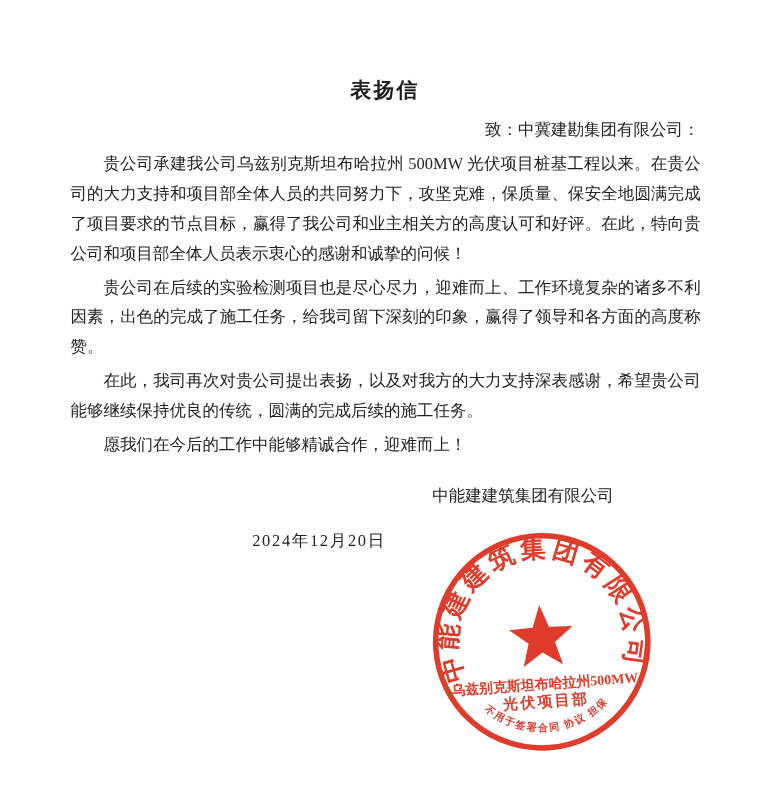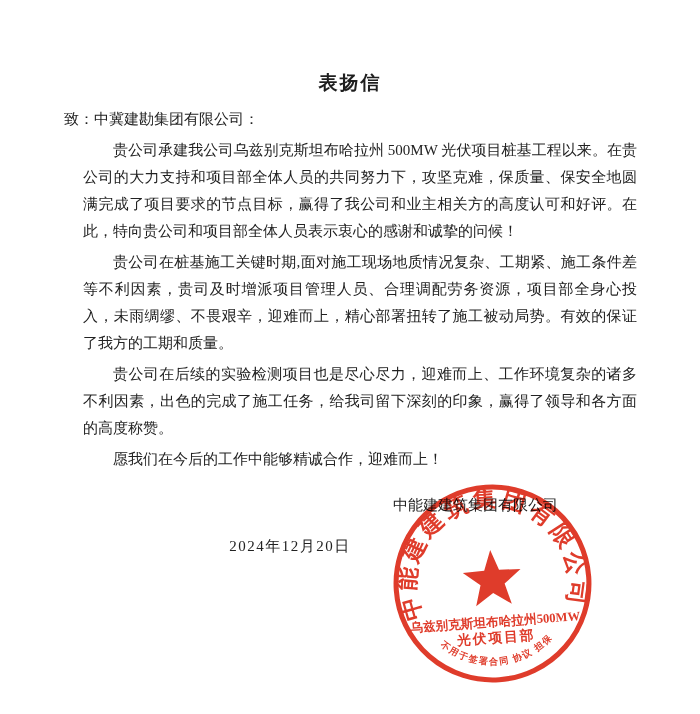--- a/index.html
+++ b/index.html
@@ -21,22 +21,23 @@
     font-size: 19px;
     line-height: 26px;
     font-weight: 600;
     letter-spacing: 2px;
     color: #1e1e1e;
   }
   .salutation {
     margin: 10px 64px 0 64px;
     font-size: 15px;
     line-height: 27px;
+    text-align: right;
   }
-  .body-text { margin-top: 0; padding-left: 19px; }
+  .body-text { margin-top: 0; }
   .para {
     margin: 4px 63px 0 64px;
     font-size: 15px;
     line-height: 27px;
     text-indent: 2em;
     text-align: justify;
     word-break: break-all;
   }
   .signature-block {
     margin-top: 22px;
@@ -71,22 +72,22 @@
 <body>
 
 <div class="page">
 
   <h1 class="title">表扬信</h1>
 
   <p class="salutation">致：中冀建勘集团有限公司：</p>
 
   <div class="body-text">
     <p class="para">贵公司承建我公司乌兹别克斯坦布哈拉州 500MW 光伏项目桩基工程以来。在贵公司的大力支持和项目部全体人员的共同努力下，攻坚克难，保质量、保安全地圆满完成了项目要求的节点目标，赢得了我公司和业主相关方的高度认可和好评。在此，特向贵公司和项目部全体人员表示衷心的感谢和诚挚的问候！</p>
-    <p class="para">贵公司在桩基施工关键时期,面对施工现场地质情况复杂、工期紧、施工条件差等不利因素，贵司及时增派项目管理人员、合理调配劳务资源，项目部全身心投入，未雨绸缪、不畏艰辛，迎难而上，精心部署扭转了施工被动局势。有效的保证了我方的工期和质量。</p>
     <p class="para">贵公司在后续的实验检测项目也是尽心尽力，迎难而上、工作环境复杂的诸多不利因素，出色的完成了施工任务，给我司留下深刻的印象，赢得了领导和各方面的高度称赞。</p>
+    <p class="para">在此，我司再次对贵公司提出表扬，以及对我方的大力支持深表感谢，希望贵公司能够继续保持优良的传统，圆满的完成后续的施工任务。</p>
     <p class="para">愿我们在今后的工作中能够精诚合作，迎难而上！</p>
   </div>
 
   <div class="signature-block">
     <div class="signature-company">中能建建筑集团有限公司</div>
     <div class="signature-date">2024年12月20日</div>
   </div>
 
   <div class="stamp-wrap">
     <svg viewBox="0 0 200 200" xmlns="http://www.w3.org/2000/svg">

